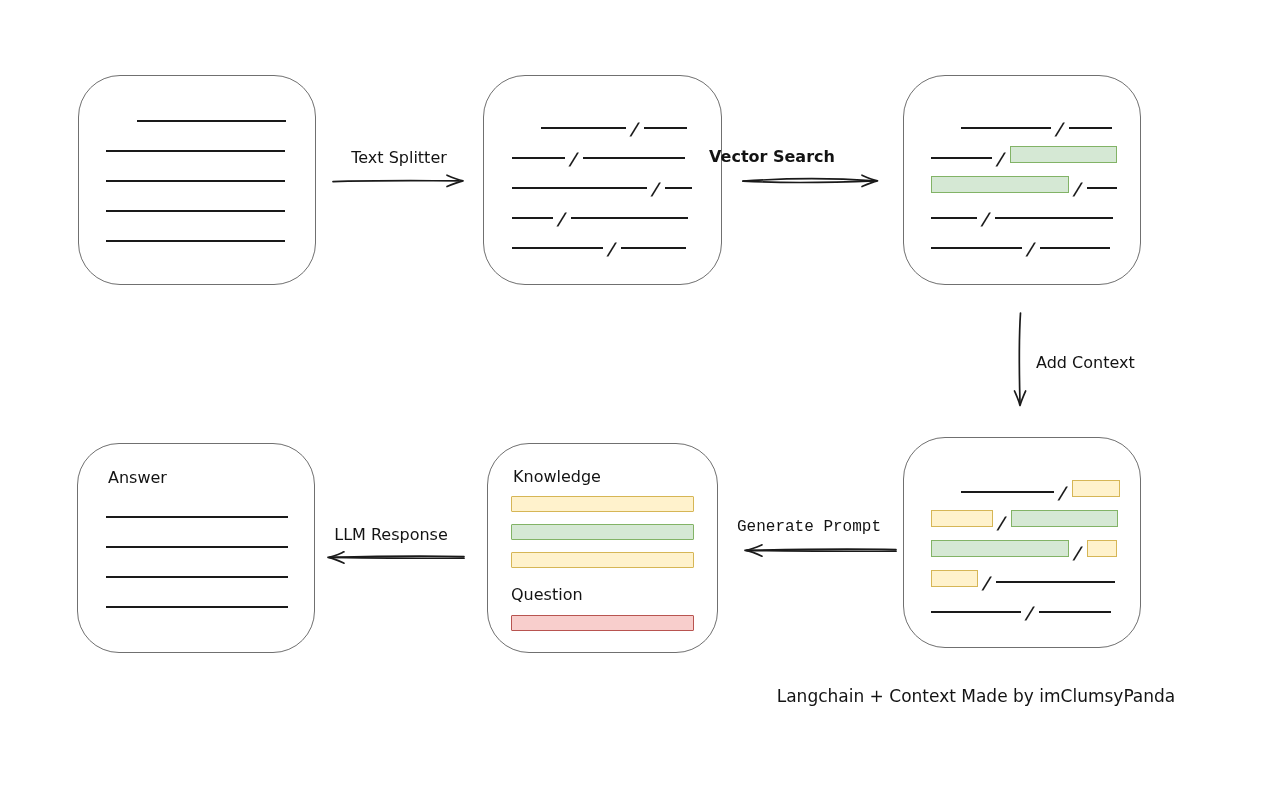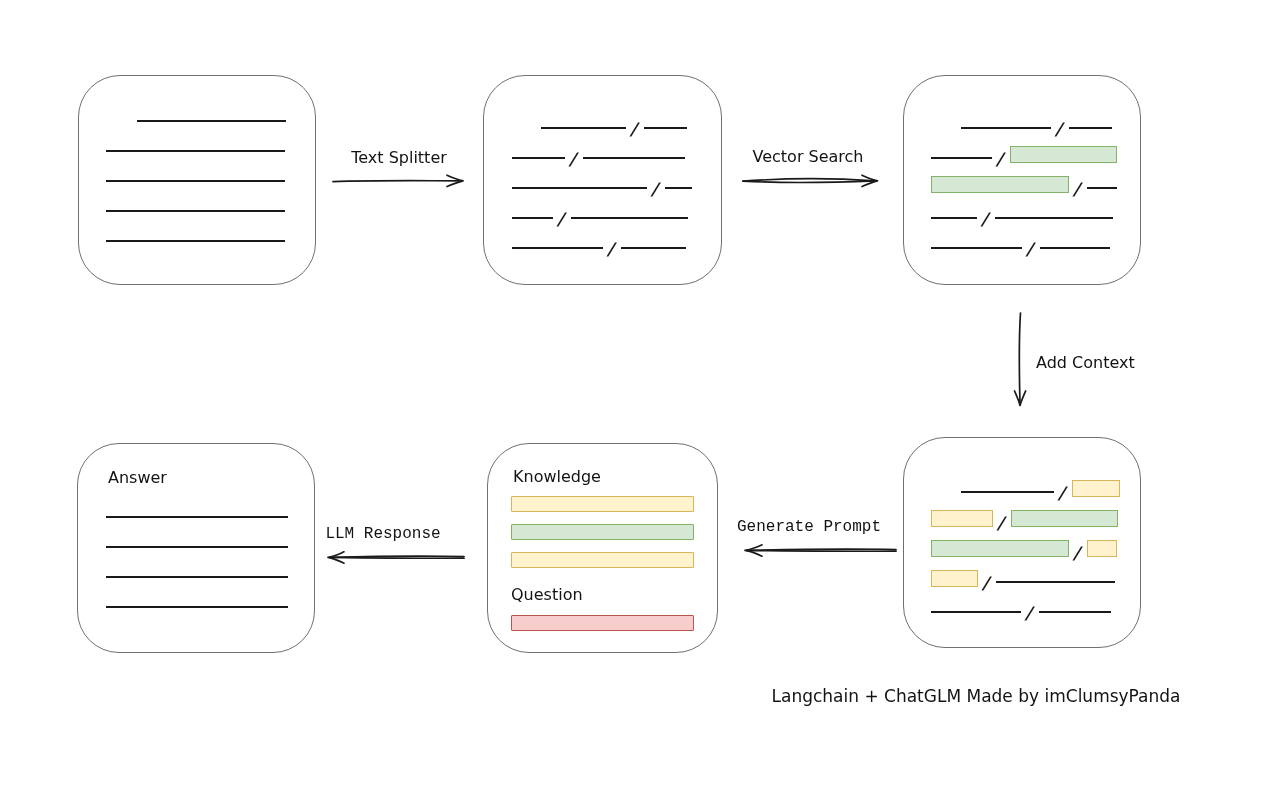--- a/index.html
+++ b/index.html
@@ -182,42 +182,42 @@
         </div>
       </div>
   </div>
 
   <div class="arrow-label" style="left:329px; top:148px; width:140px;text-align:center;">Text Splitter</div>
   <svg class="arrow-svg" style="left:330px; top:171px;" width="140" height="20" viewBox="0 0 140 20">
     <path d="M3 10.6 C 45 9.2 92 9.8 129 9.8"></path>
     <path d="M117 4.2 C 122.5 6.6 127.5 8.6 133 9.8 C 127.5 11.1 122.5 13.1 117 15.5"></path>
   </svg>
 
-  <div class="arrow-label" style="left:738px; top:147px; width:140px;">Vector Search</div>
+  <div class="arrow-label" style="left:702px; top:147px; width:140px;font-weight:bold;">Vector Search</div>
   <svg class="arrow-svg" style="left:740px; top:171px;" width="150" height="20" viewBox="0 0 150 20">
     <path d="M3 10.2 C 52 6.6 102 7.6 135 9.8"></path>
     <path d="M3 10.2 C 52 12.6 102 11.2 135 9.8"></path>
     <path d="M122 4.2 C 127.5 6.6 132 8.6 137.5 9.8 C 132 11.1 127.5 13.1 122 15.5"></path>
   </svg>
 
   <svg class="arrow-svg" style="left:1011px; top:310px;" width="18" height="106" viewBox="0 0 18 106">
     <path d="M9.5 3 C 7.4 35 8.4 70 9 93"></path>
     <path d="M3.5 81 C 5.7 86 7.8 90.5 9 95.5 C 10.4 90.5 12.4 86 14.6 81"></path>
   </svg>
   <div class="arrow-label" style="left:1036px; top:353px; text-align:right;">Add Context</div>
 
   <div class="arrow-label" style="left:734px; top:518px; width:150px;font-family:Liberation Mono, monospace;">Generate Prompt</div>
   <svg class="arrow-svg" style="left:734px; top:541px;" width="166" height="20" viewBox="0 0 166 20">
     <path d="M162 8.6 C 110 7.6 58 8.4 13 9.4"></path>
     <path d="M162 10.2 C 110 10.4 58 9.8 13 9.4"></path>
     <path d="M28 3.8 C 22.5 6.2 18 8.2 11 9.4 C 18 10.6 22.5 12.6 28 15.2"></path>
   </svg>
 
-  <div class="arrow-label" style="left:318px; top:525px; width:130px;font-family:Liberation Mono, monospace;">LLM Response</div>
+  <div class="arrow-label" style="left:326px; top:525px; width:130px;">LLM Response</div>
   <svg class="arrow-svg" style="left:318px; top:548px;" width="150" height="20" viewBox="0 0 150 20">
     <path d="M146 8.6 C 100 7.6 52 8.4 12 9.4"></path>
     <path d="M146 10.2 C 100 10.4 52 9.8 12 9.4"></path>
     <path d="M26 3.8 C 20.5 6.2 16.5 8.2 10 9.4 C 16.5 10.6 20.5 12.6 26 15.2"></path>
   </svg>
 
-  <div class="caption" style="left:770px; top:686px; width:412px;">Langchain + ChatGLM Made by imClumsyPanda</div>
+  <div class="caption" style="left:770px; top:686px; width:412px;">Langchain + Context Made by imClumsyPanda</div>
 
 </div>
 
 </body></html>

